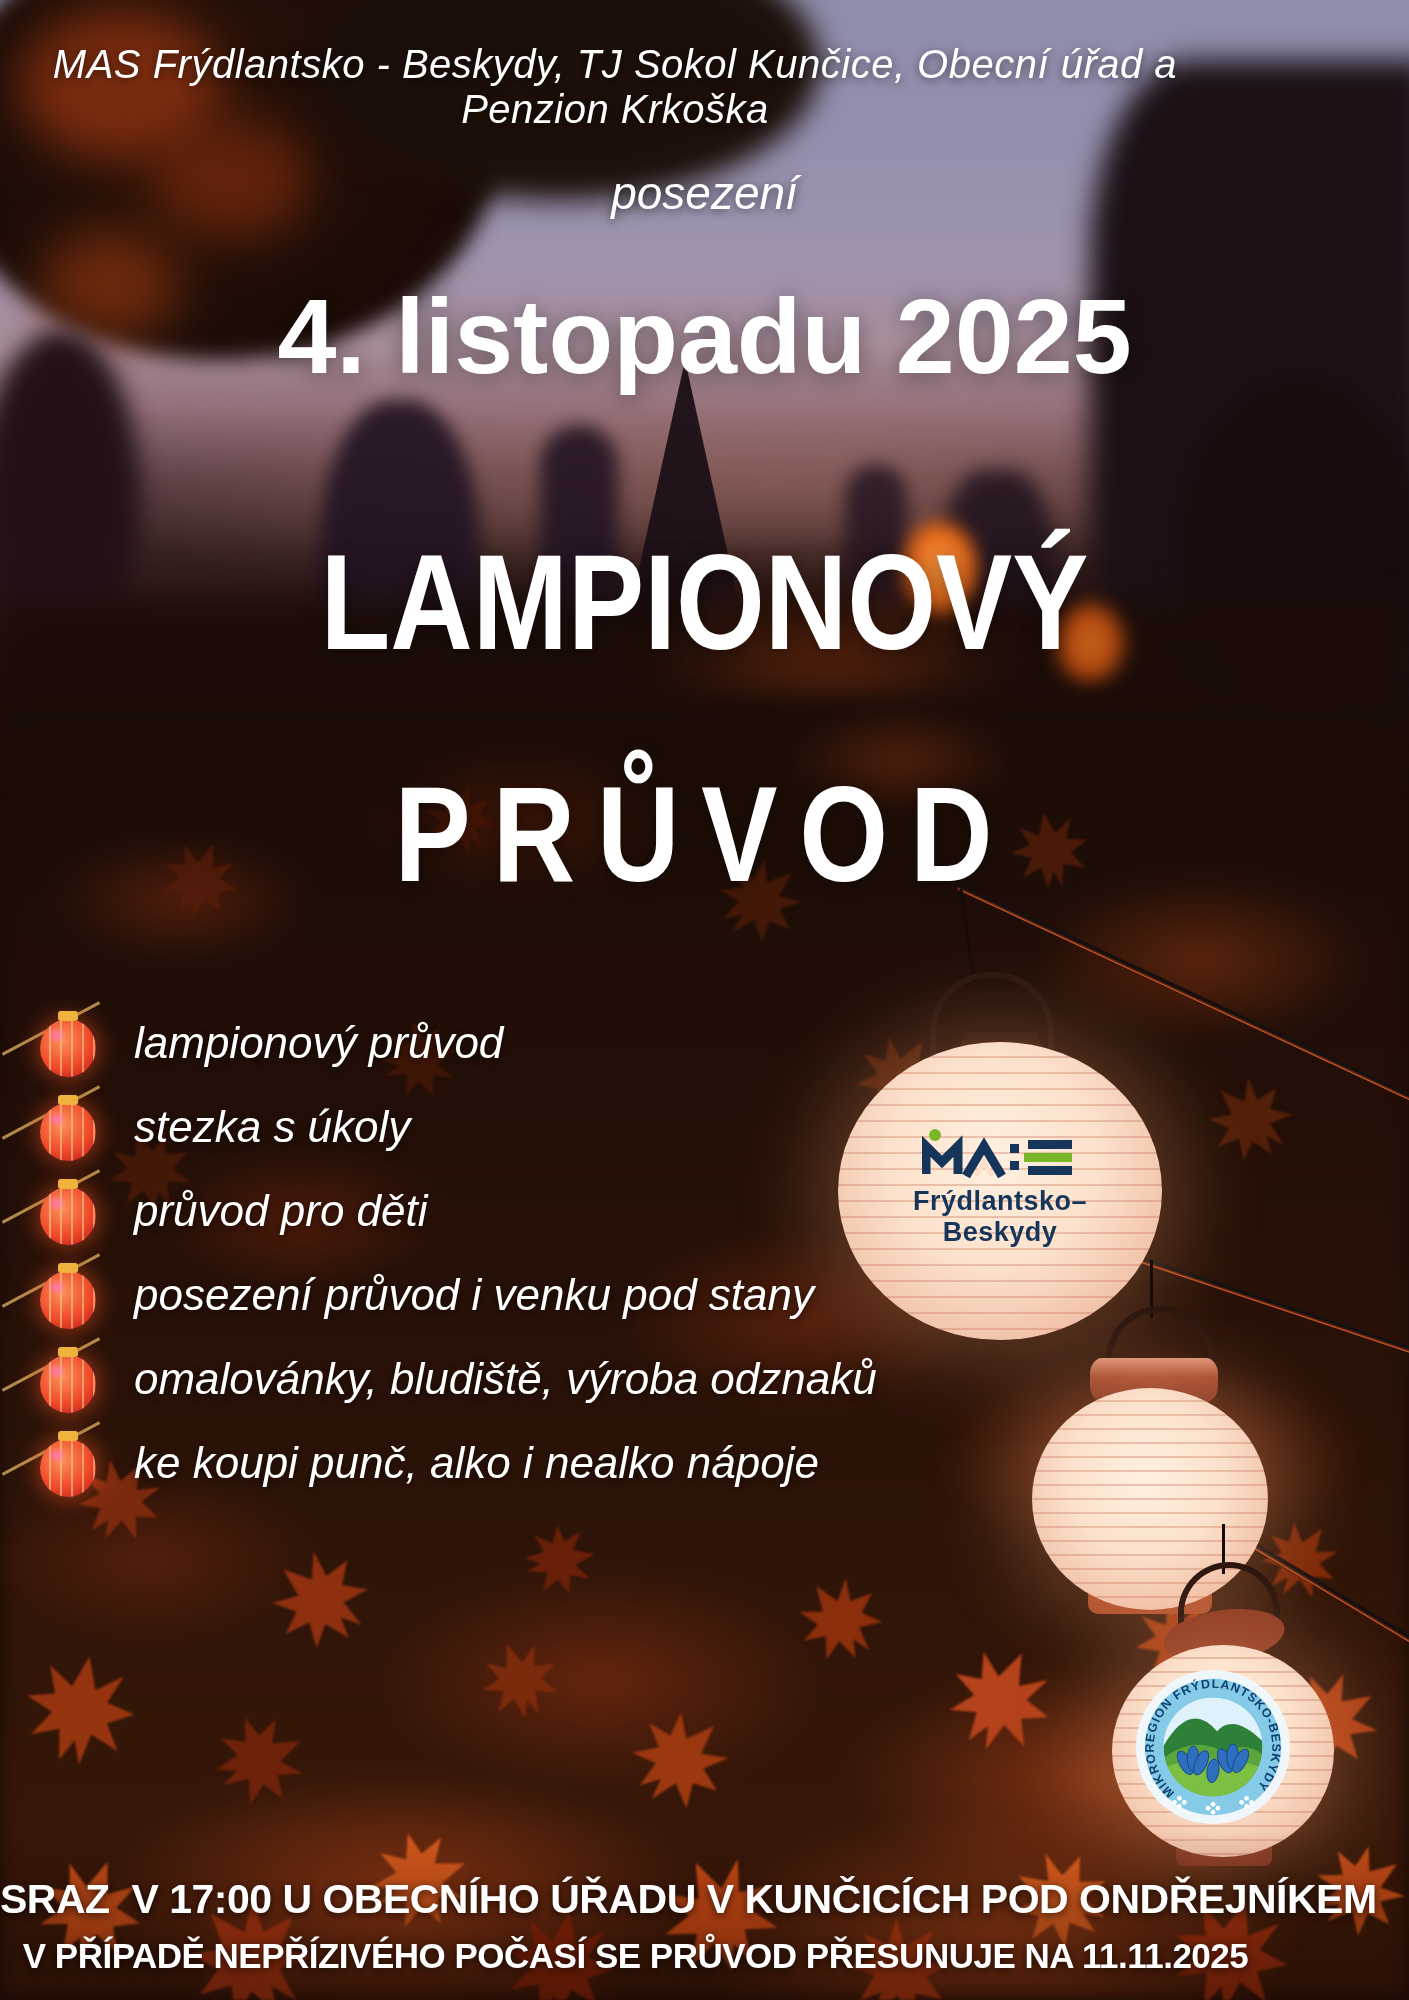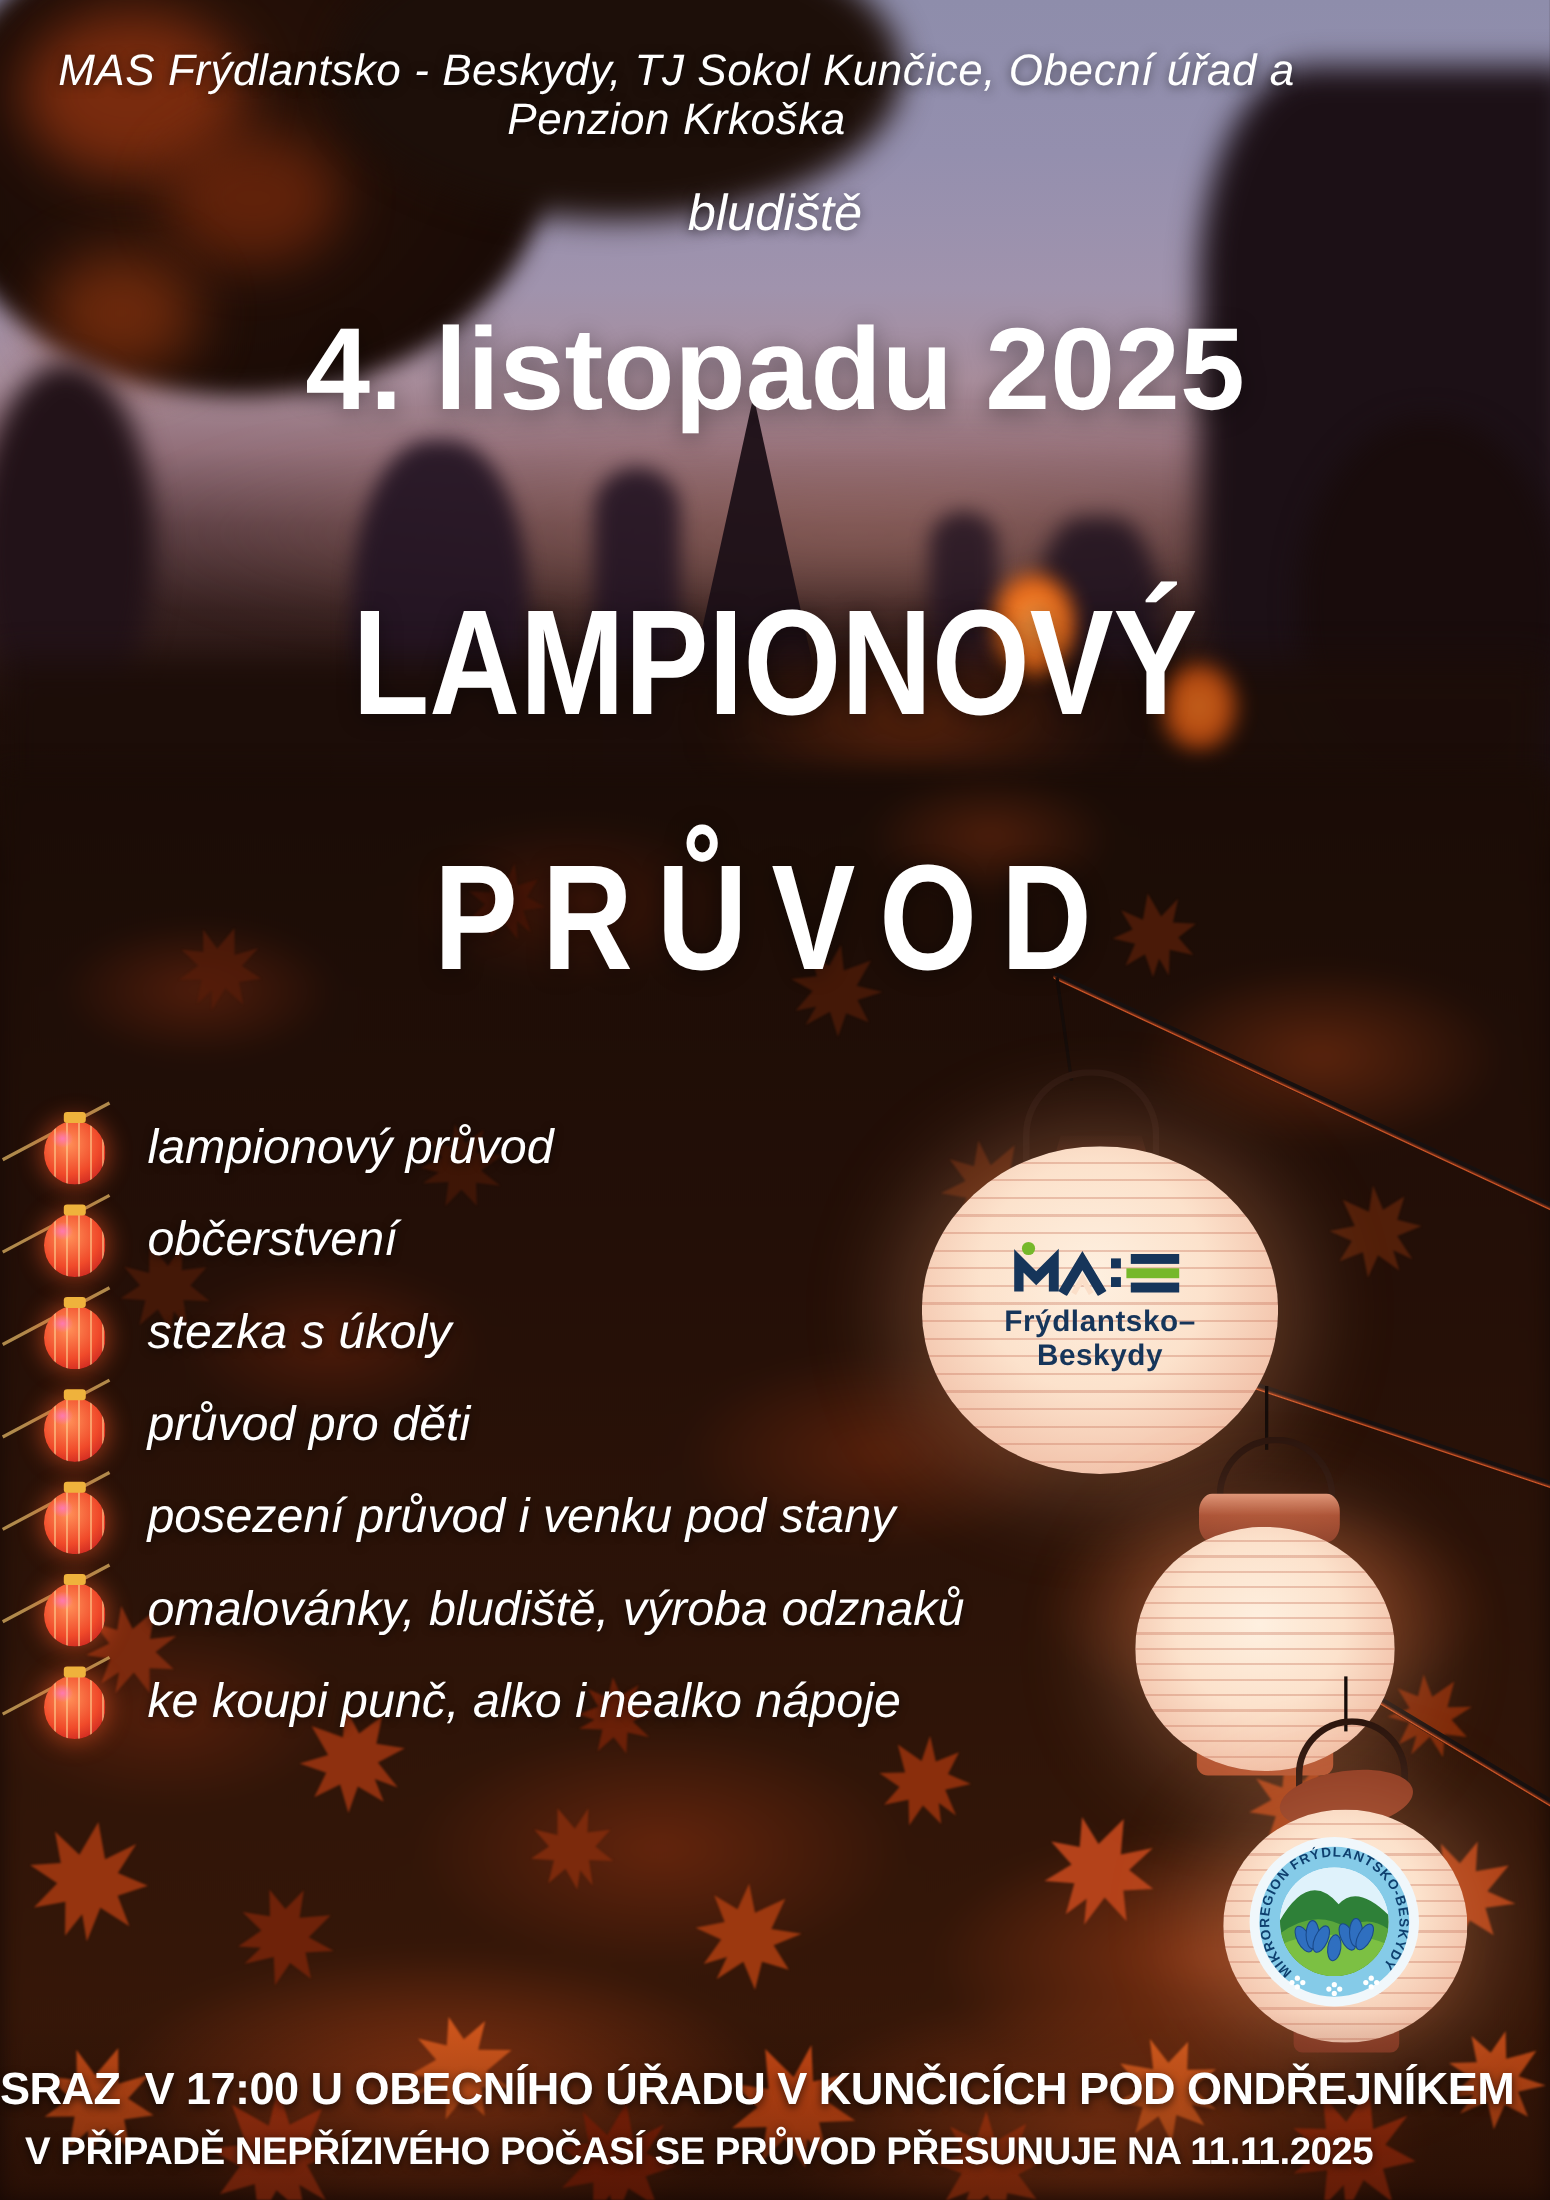--- a/index.html
+++ b/index.html
@@ -202,48 +202,40 @@
     </g>
     <defs>
         <path id="ringPath" d="M41.4,126 A60,60 0 1 1 118.6,126"></path>
       </defs>
     <text font-family="Liberation Sans, DejaVu Sans, sans-serif" font-size="12.5" font-weight="bold" fill="#0e3f6e" letter-spacing="1">
       <textPath href="#ringPath" startOffset="0" textLength="285" lengthAdjust="spacingAndGlyphs">MIKROREGION FRÝDLANTSKO-BESKYDY</textPath>
     </text>
   </svg>
 
   <div class="abs script hdr">MAS Frýdlantsko - Beskydy, TJ Sokol Kunčice, Obecní úřad a Penzion Krkoška</div>
-  <div class="abs script hdr2">bludiště</div>
+  <div class="abs script hdr2">posezení</div>
   <div class="abs heavy date">4. listopadu 2025</div>
   <div class="abs heavy t1">LAMPIONOVÝ</div>
   <div class="abs heavy t2">PRŮVOD</div>
 
   <ul class="abs program">
     <li>
       <span class="bullet">
           <i class="string"></i>
           <i class="lball"></i>
           <i class="lcap"></i>
         </span>
       <span class="ptxt">lampionový průvod</span>
     </li>
     <li>
       <span class="bullet">
           <i class="string"></i>
           <i class="lball"></i>
           <i class="lcap"></i>
         </span>
-      <span class="ptxt">občerstvení</span>
-    </li>
-    <li>
-      <span class="bullet">
-          <i class="string"></i>
-          <i class="lball"></i>
-          <i class="lcap"></i>
-        </span>
       <span class="ptxt">stezka s úkoly</span>
     </li>
     <li>
       <span class="bullet">
           <i class="string"></i>
           <i class="lball"></i>
           <i class="lcap"></i>
         </span>
       <span class="ptxt">průvod pro děti</span>
     </li>

